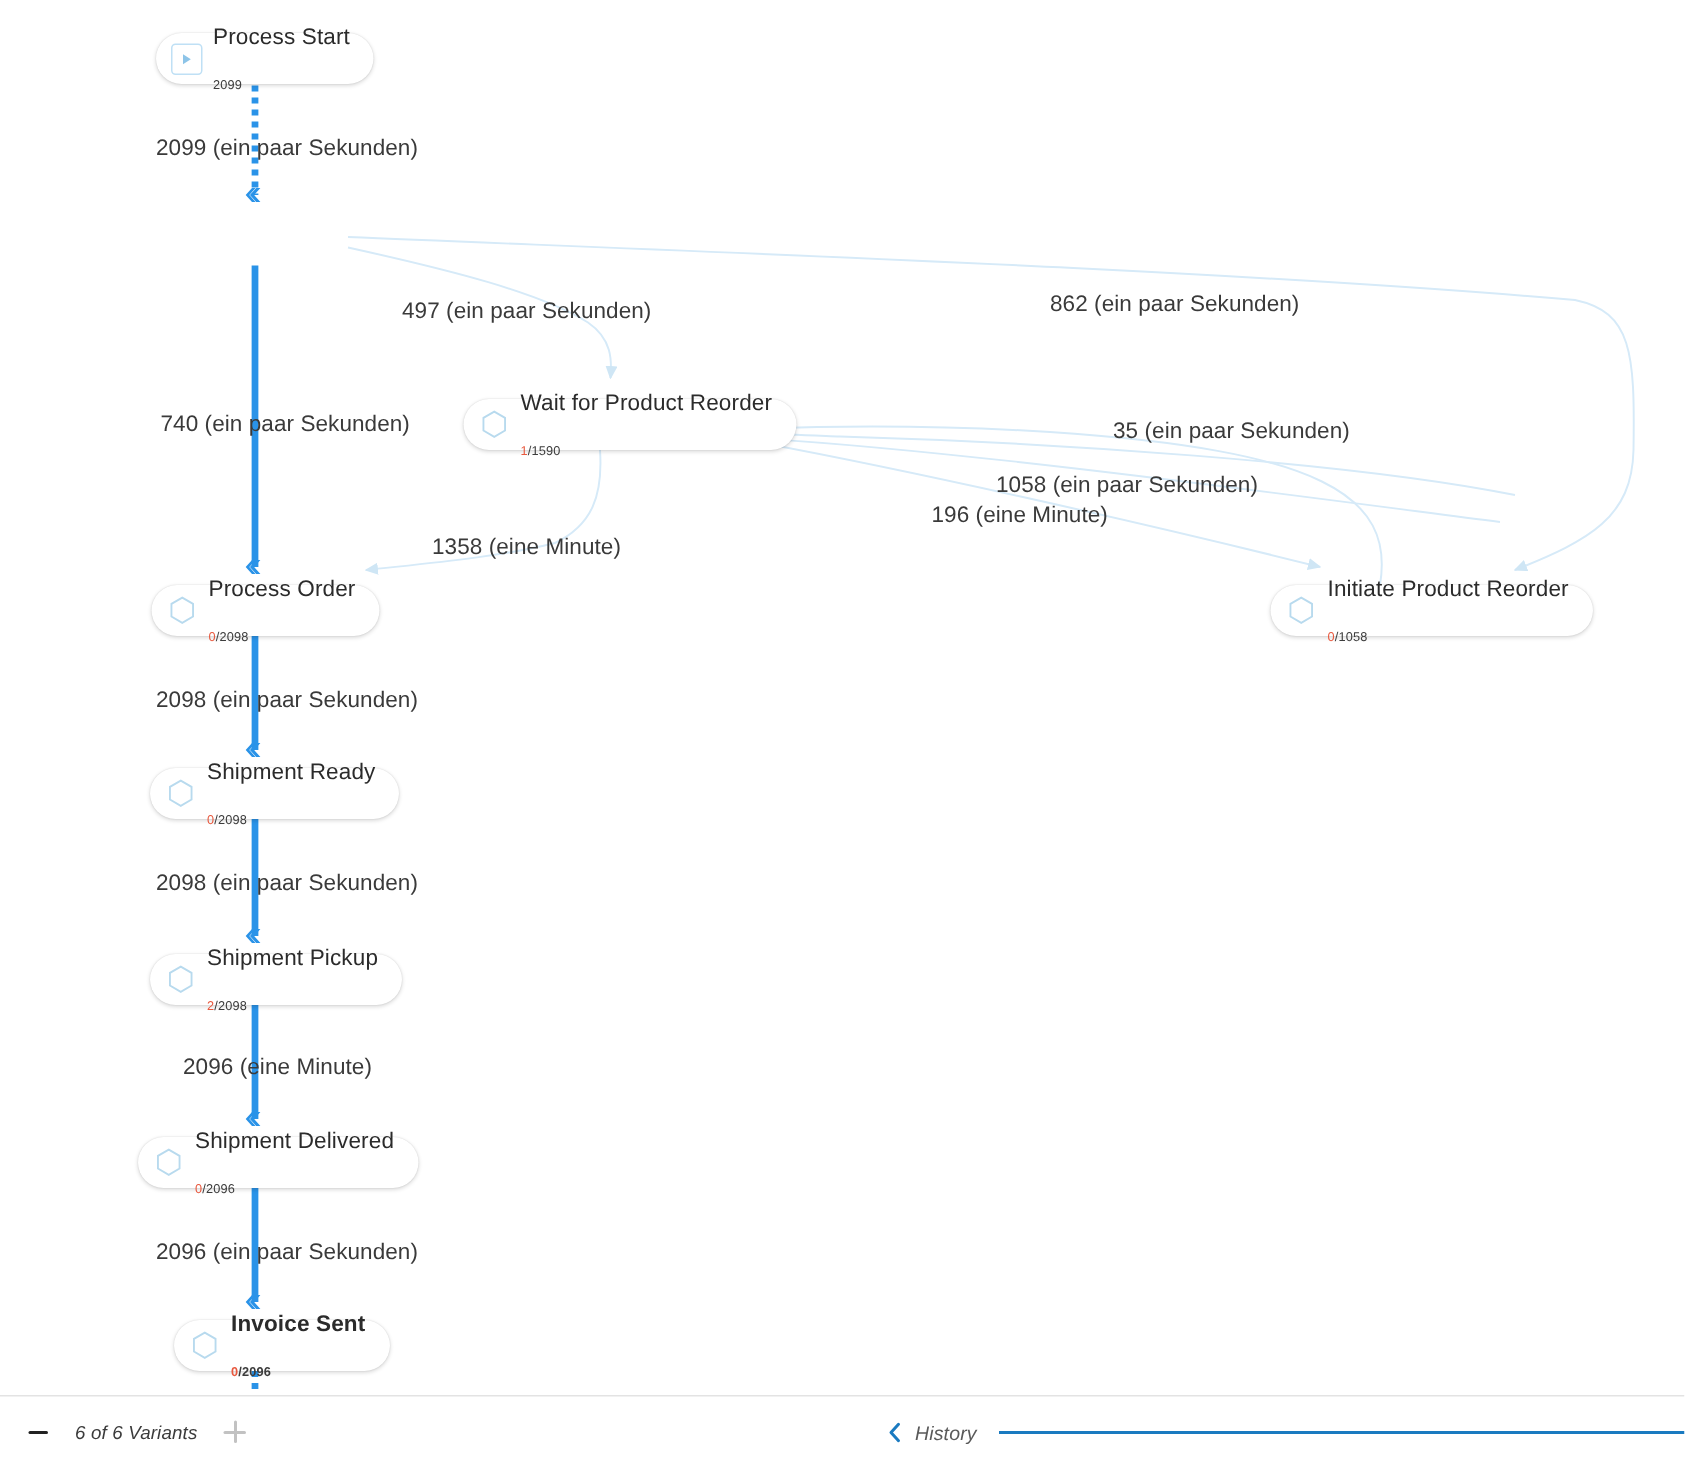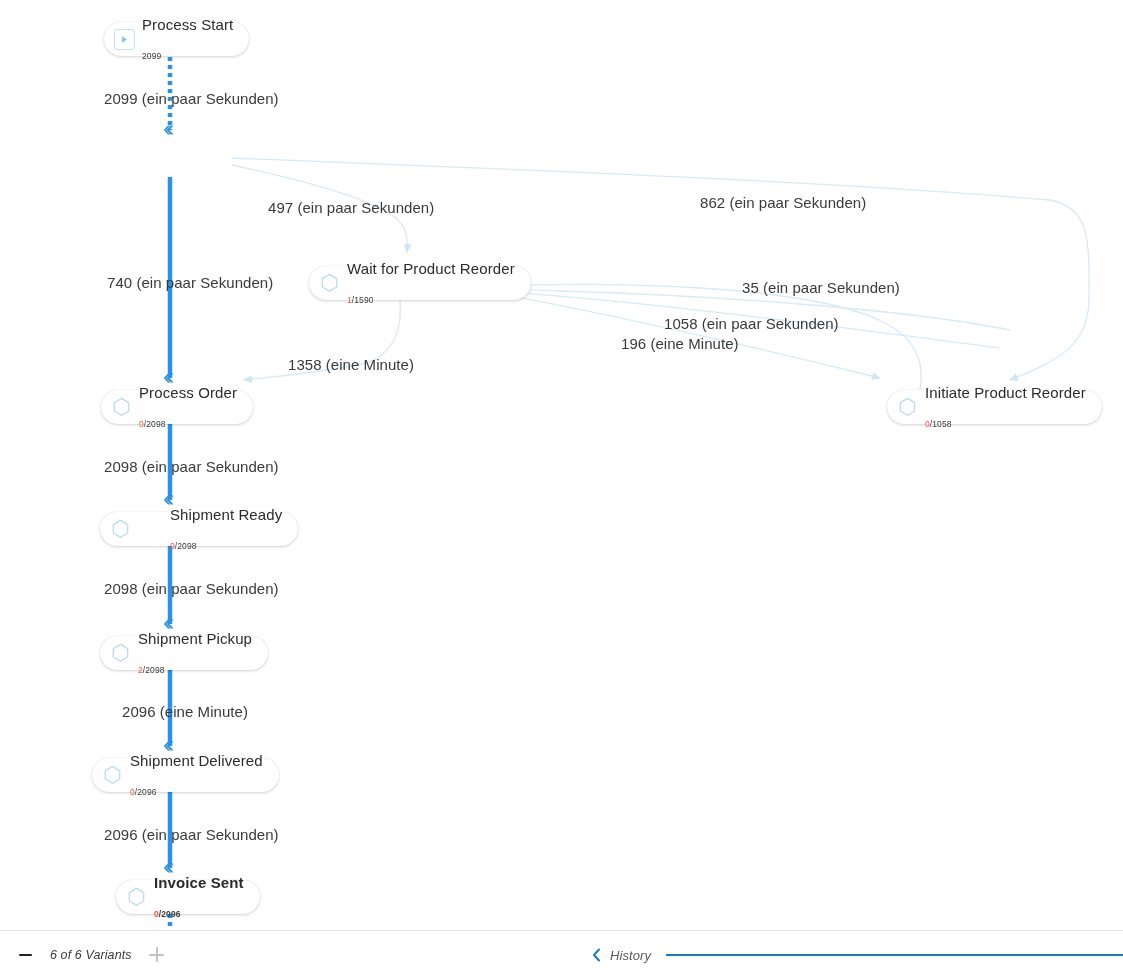--- a/index.html
+++ b/index.html
@@ -301,35 +301,35 @@
       </svg>
     </span>
     <span class="node-text">
       <span class="node-label">Process Order</span>
       <span class="node-metric">
         <span class="m-red">0</span><span class="m-sep">/</span><span>2098</span>
       </span>
     </span>
   </div>
 
-  <div class="node" style="left:887px; top:390px;">
+  <div class="node" style="left:847px; top:390px;">
     <span class="node-icon">
       <svg width="19" height="20" viewBox="0 0 19 20" aria-hidden="true">
         <path d="M9.5,1.4 L16.7,5.6 L16.7,14 L9.5,18.2 L2.3,14 L2.3,5.6 Z" fill="none" stroke="#b8daee" stroke-width="1.25"></path>
       </svg>
     </span>
     <span class="node-text">
       <span class="node-label">Initiate Product Reorder</span>
       <span class="node-metric">
         <span class="m-red">0</span><span class="m-sep">/</span><span>1058</span>
       </span>
     </span>
   </div>
 
-  <div class="node" style="left:100px; top:512px;gap:32px;">
+  <div class="node" style="left:100px; top:512px;">
     <span class="node-icon">
       <svg width="19" height="20" viewBox="0 0 19 20" aria-hidden="true">
         <path d="M9.5,1.4 L16.7,5.6 L16.7,14 L9.5,18.2 L2.3,14 L2.3,5.6 Z" fill="none" stroke="#b8daee" stroke-width="1.25"></path>
       </svg>
     </span>
     <span class="node-text">
       <span class="node-label">Shipment Ready</span>
       <span class="node-metric">
         <span class="m-red">0</span><span class="m-sep">/</span><span>2098</span>
       </span>

